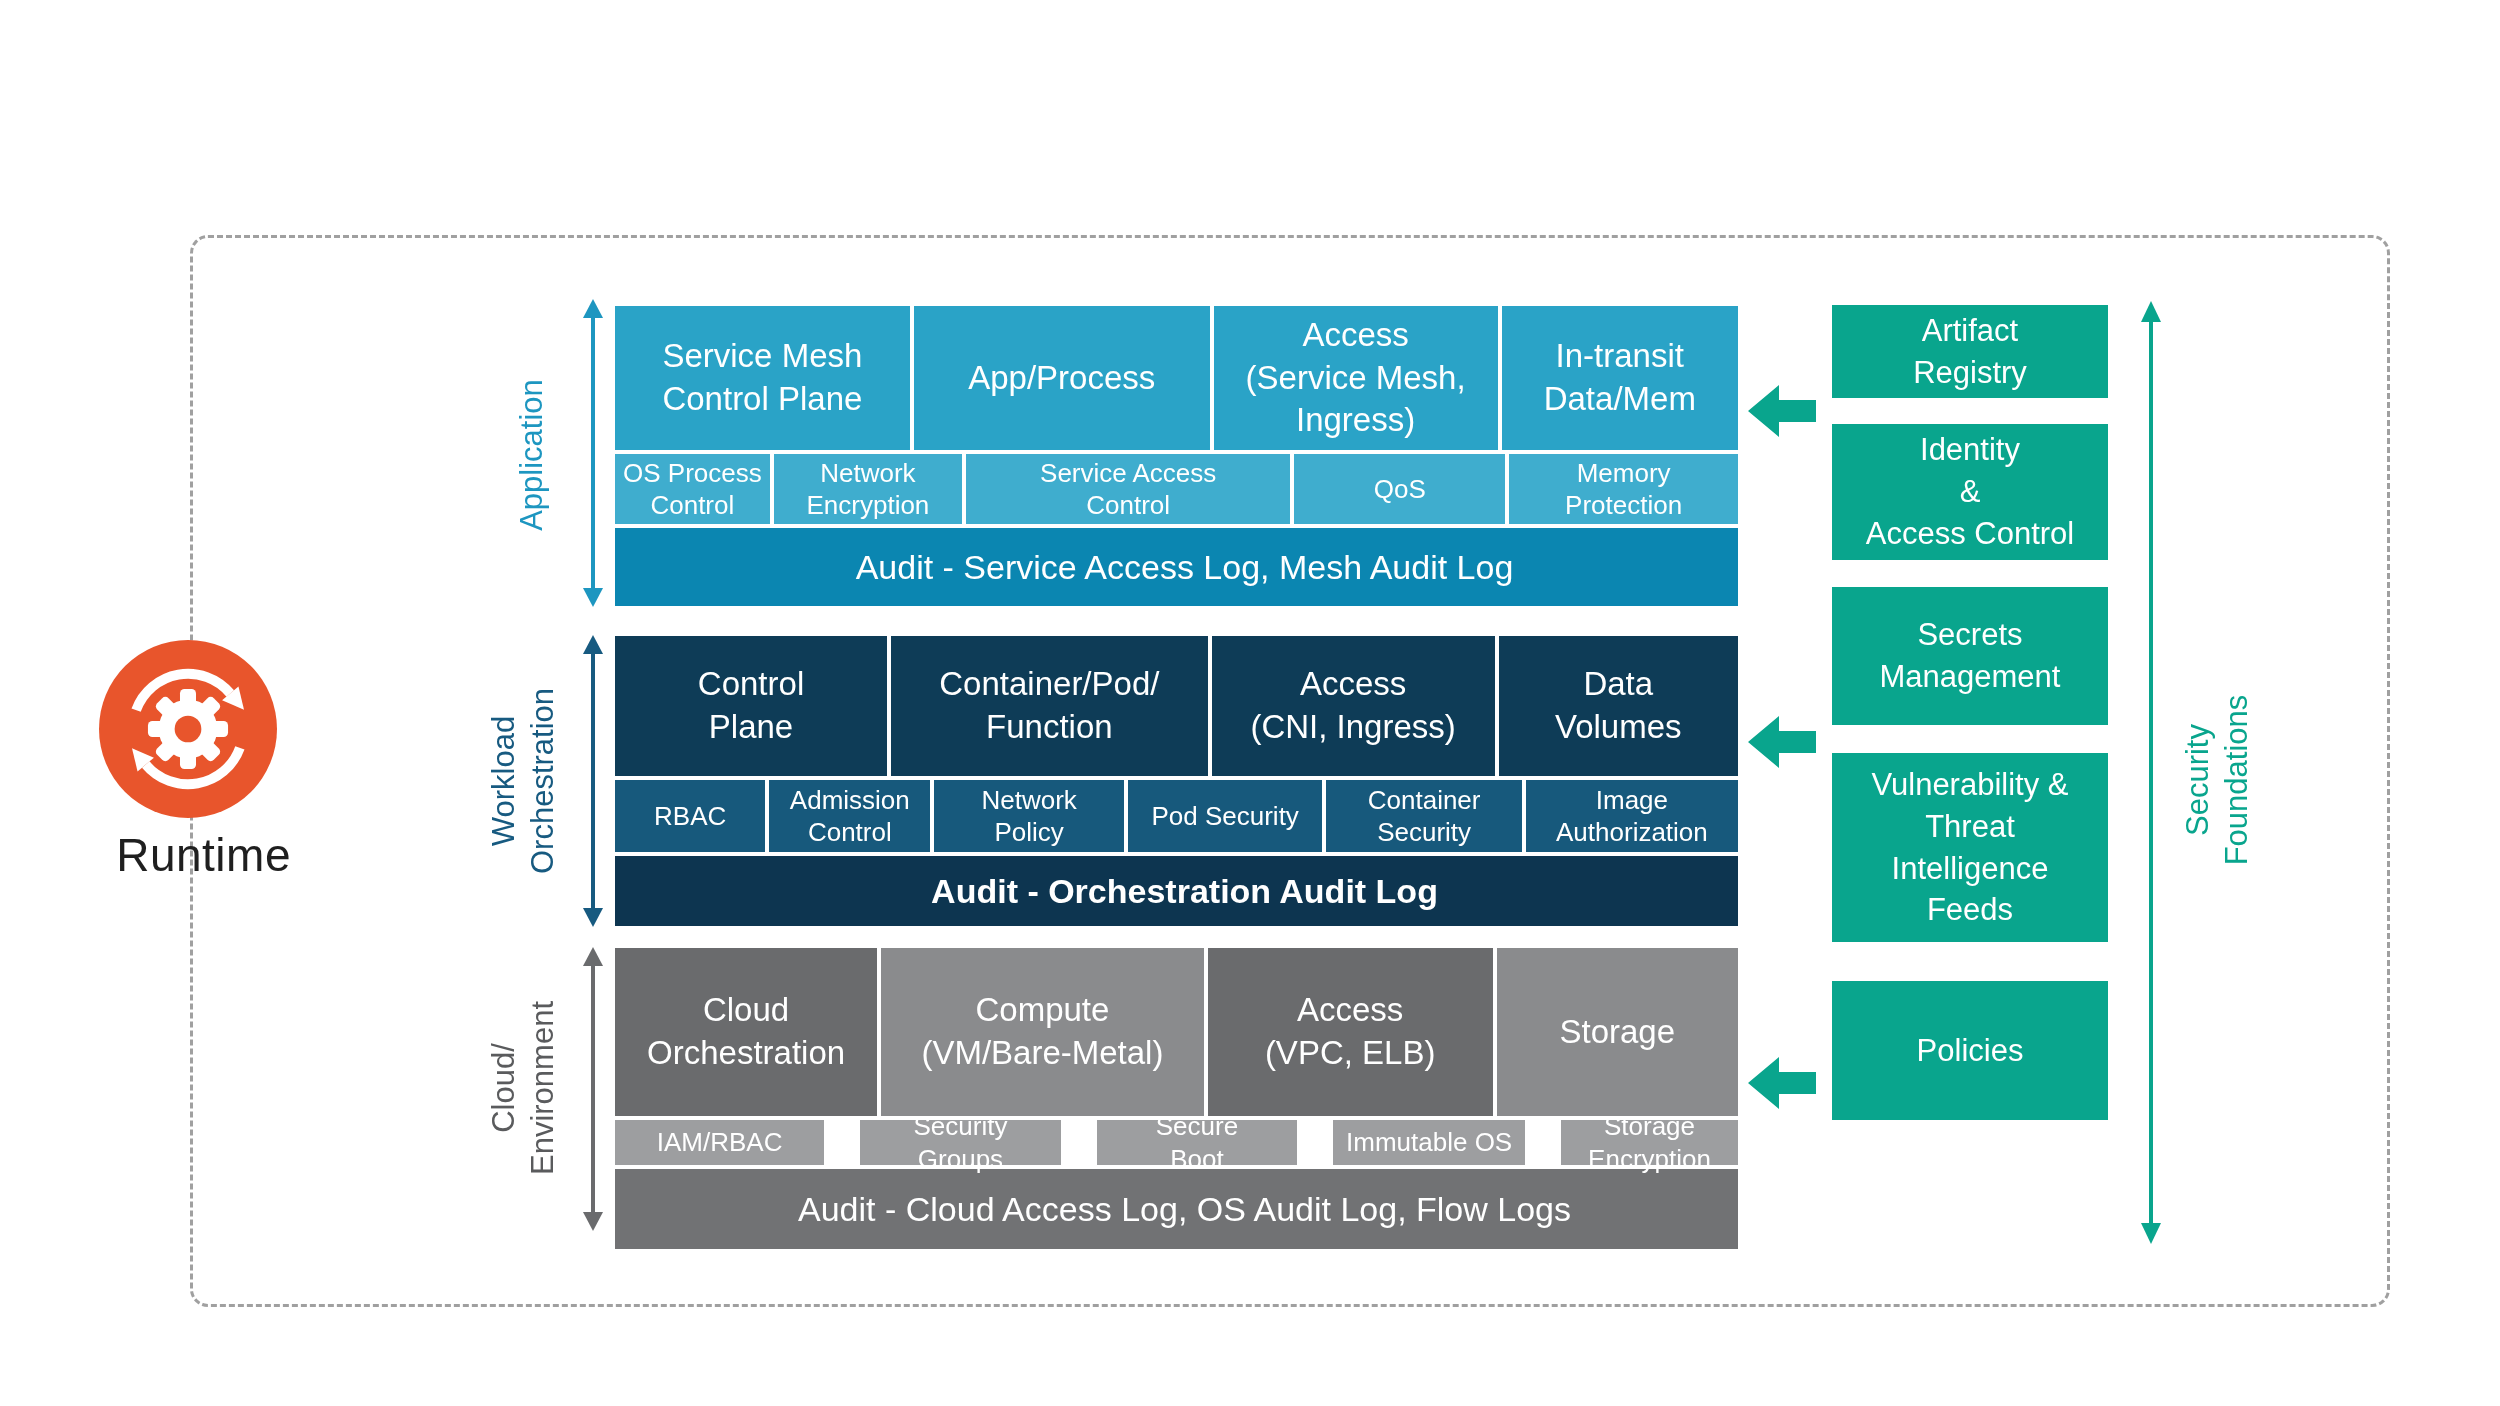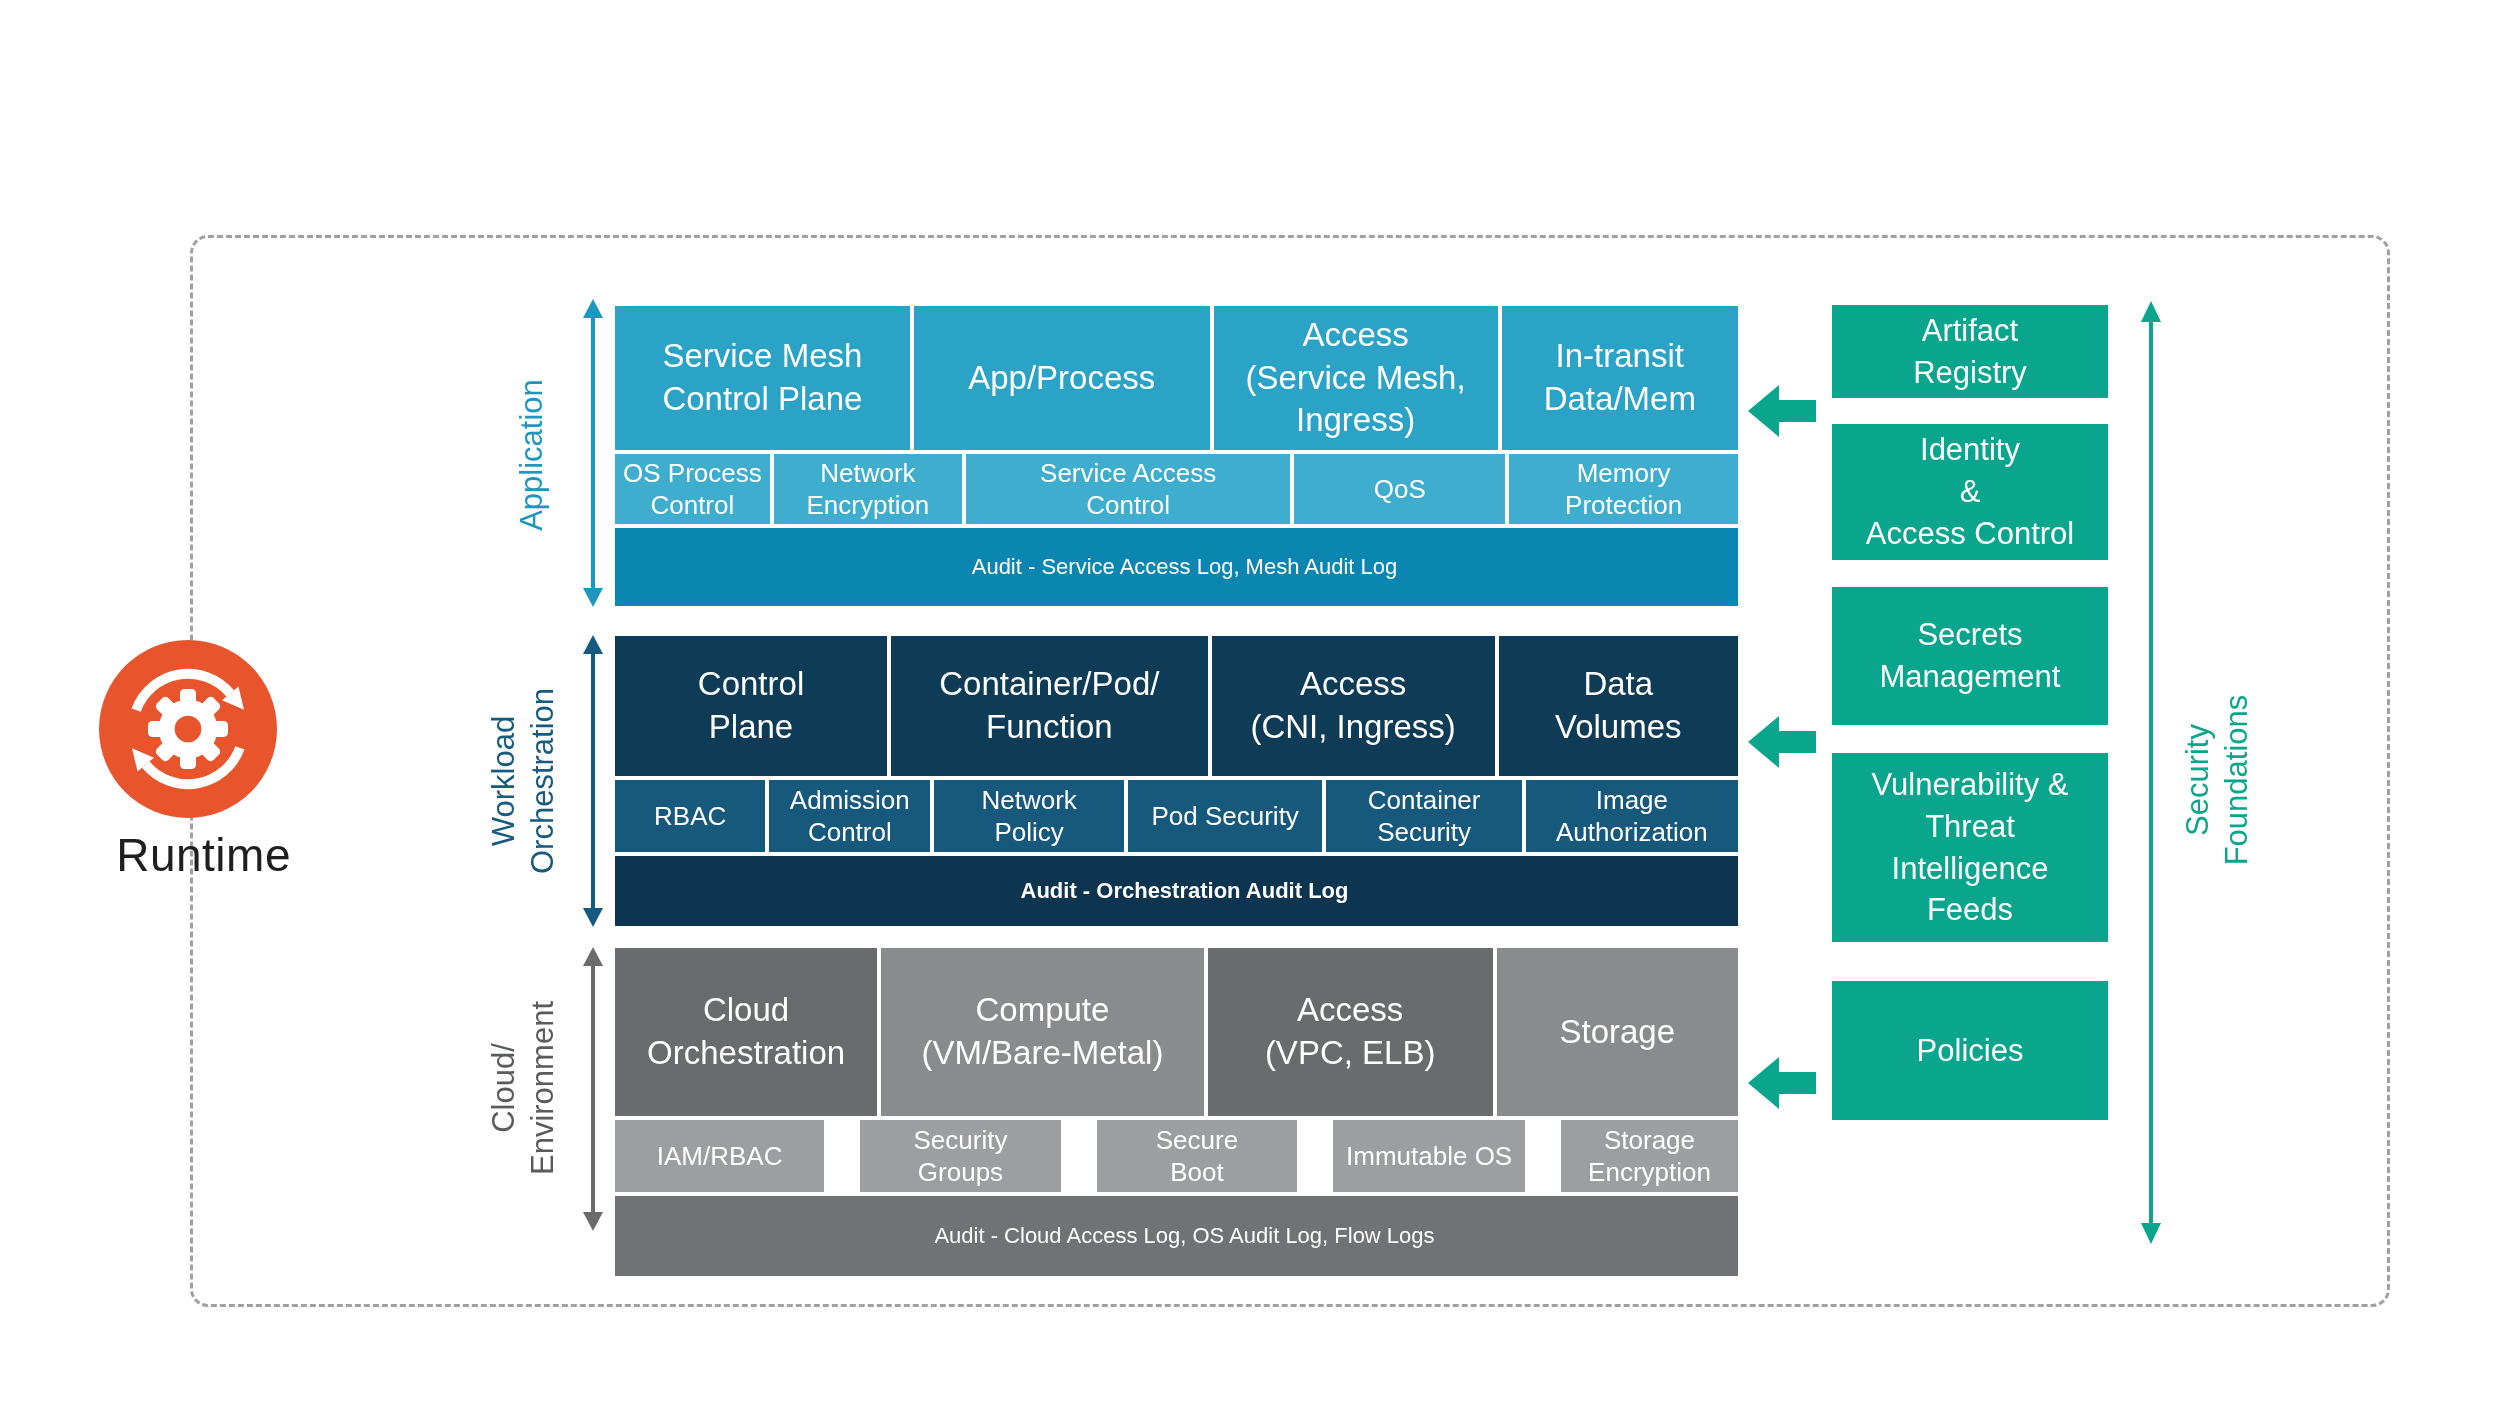--- a/index.html
+++ b/index.html
@@ -16,21 +16,21 @@
   .runtime-label{margin-top:10px;font-size:46px;color:var(--ink,#1f1f1f);letter-spacing:.5px;}
 
   
   .layer{position:absolute;left:615px;width:1123px;}
   .row{display:flex;gap:4px;margin-bottom:4px;}
   .box{display:flex;align-items:center;justify-content:center;text-align:center;
        color:#fff;white-space:pre-line;}
   .t{font-size:33px;line-height:1.3;}
   .s{font-size:26px;line-height:1.25;}
   .audit{display:flex;align-items:center;justify-content:center;color:#fff;
-         font-size:22px;white-space:pre-line;padding-left:16px;}
+         font-size:34px;white-space:pre-line;padding-left:16px;}
   .bg-app-top{background:var(--app-top,#2aa3c7);}
   .bg-app-sub{background:var(--app-sub,#3fadce);}
   .bg-app-audit{background:var(--app-audit,#0b86b1);}
   .bg-wl-top{background:var(--wl-top,#0e3c57);}
   .bg-wl-sub{background:var(--wl-sub,#17597c);}
   .bg-wl-audit{background:var(--wl-audit,#0d3550);}
   .bg-cl-dark{background:var(--cl-dark,#6a6b6d);}
   .bg-cl-mid{background:var(--cl-mid,#8a8b8d);}
   .bg-cl-sub{background:var(--cl-light,#9d9ea0);}
   .bg-cl-audit{background:var(--cl-audit,#717274);}
@@ -156,21 +156,21 @@
   <div class="layer" style="top:948px;">
     <div class="row" style="height:168px;">
       <div class="box t bg-cl-dark" style="flex:265">Cloud
 Orchestration</div>
       <div class="box t bg-cl-mid" style="flex:326">Compute
 (VM/Bare-Metal)</div>
       <div class="box t bg-cl-dark" style="flex:288">Access
 (VPC, ELB)</div>
       <div class="box t bg-cl-mid" style="flex:244">Storage</div>
     </div>
-    <div class="row" style="height:72px;gap:36px;">
+    <div class="row" style="height:45px;gap:36px;">
       <div class="box s bg-cl-sub" style="flex:240">IAM/RBAC</div>
       <div class="box s bg-cl-sub" style="flex:230">Security
 Groups</div>
       <div class="box s bg-cl-sub" style="flex:230">Secure
 Boot</div>
       <div class="box s bg-cl-sub" style="flex:220">Immutable OS</div>
       <div class="box s bg-cl-sub" style="flex:203">Storage
 Encryption</div>
     </div>
     <div class="audit bg-cl-audit" style="height:80px;">Audit - Cloud Access Log, OS Audit Log, Flow Logs</div>

